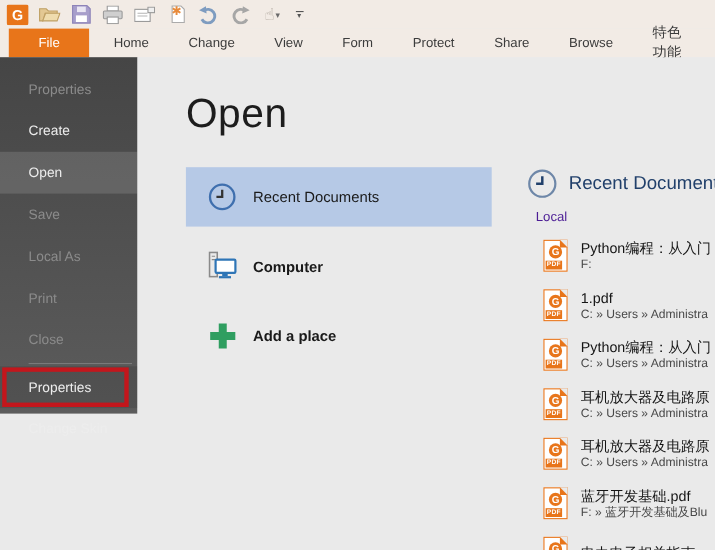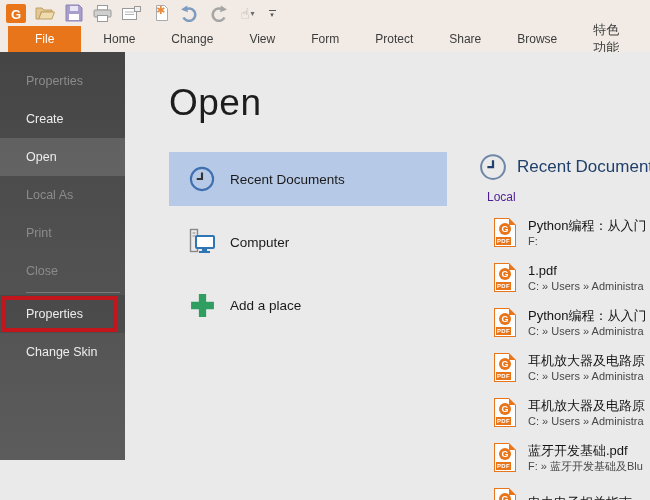--- a/index.html
+++ b/index.html
@@ -18,37 +18,37 @@
   
   .tabrow { position:absolute; top:26px; left:0; width:650px; height:26px; background:#f2ebe5; display:flex; align-items:stretch; font-size:12px; color:#3c3c3c; }
   .tab { display:flex; align-items:center; padding:0 14px; margin-right:8px; cursor:default; }
   .tab.file { background:#e8751a; color:#fff; margin-left:8px; padding:0 27px; }
   .tab.cjk { font-size:13px; }
 
   
   .app-body { position:absolute; top:52px; left:0; width:650px; height:448px; }
 
   
-  .sidebar { position:absolute; left:0; top:0; width:125px; height:408px; background:linear-gradient(#454545,#5c5c5c); padding-top:10px; font-size:12.5px; }
+  .sidebar { position:absolute; left:0; top:0; width:125px; height:324px; background:linear-gradient(#454545,#5c5c5c); padding-top:10px; font-size:12.5px; }
   .side-item { position:relative; height:38px; line-height:38px; padding-left:26px; color:#ededed; cursor:default; }
   .side-item.disabled { color:#8b8b8b; }
   .side-item.selected { background:rgba(255,255,255,0.13); }
   .side-item.boxed { background:rgba(0,0,0,0.10); }
   .side-divider { border:none; border-top:1px solid #7a7a7a; margin:2px 5px 2px 26px; }
   .annotation-box { position:absolute; left:2px; right:8px; top:1px; bottom:1px; border:4px solid #c3161c; pointer-events:none; }
 
   
   .content { position:absolute; left:125px; top:0; width:525px; height:448px; background:#eaeaea; overflow:hidden; }
   .page-title { position:absolute; left:44px; top:30px; font-size:37px; font-weight:400; color:#1d1d1d; letter-spacing:0.5px; }
 
   
   .places { position:absolute; left:44px; top:100px; width:278px; }
   .place { display:flex; align-items:center; height:54px; padding-left:18px; gap:13px; font-size:13.5px; color:#1a1a1a; cursor:default; }
   .place.selected { background:#b6c9e6; }
-  .place + .place { margin-top:9px; }
+  .place + .place { margin-top:9px;font-weight:bold; }
   .place .picon { width:30px; display:flex; justify-content:center; }
 
   
   .recent-panel { position:absolute; left:345px; top:0; width:400px; }
   .recent-header { position:absolute; left:8px; top:100px; display:flex; align-items:center; gap:9px; color:#21406b; font-size:17px; white-space:nowrap; }
   .group-label { position:absolute; left:17px; top:138px; font-size:12px; color:#4c1d95; }
   .file-rows { position:absolute; left:24px; top:158px; width:380px; }
   .file-row { height:45px; display:flex; align-items:center; gap:12px; cursor:default; }
   .file-meta { white-space:nowrap; }
   .file-name { font-size:13px; color:#151515; line-height:17px; }
@@ -141,20 +141,21 @@
   <span class="tab">Browse</span>
   <span class="tab cjk">特色功能</span>
 </div>
 
 <div class="app-body">
 
   <div class="sidebar">
     <div class="side-item disabled">Properties</div>
     <div class="side-item">Create</div>
     <div class="side-item selected">Open</div>
+    <div class="side-item disabled">Save</div>
     <div class="side-item disabled">Local As</div>
     <div class="side-item disabled">Print</div>
     <div class="side-item disabled">Close</div>
     <hr class="side-divider">
     <div class="side-item boxed">
       <span>Properties</span>
       <span class="annotation-box"></span>
     </div>
     <div class="side-item">Change Skin</div>
   </div>

